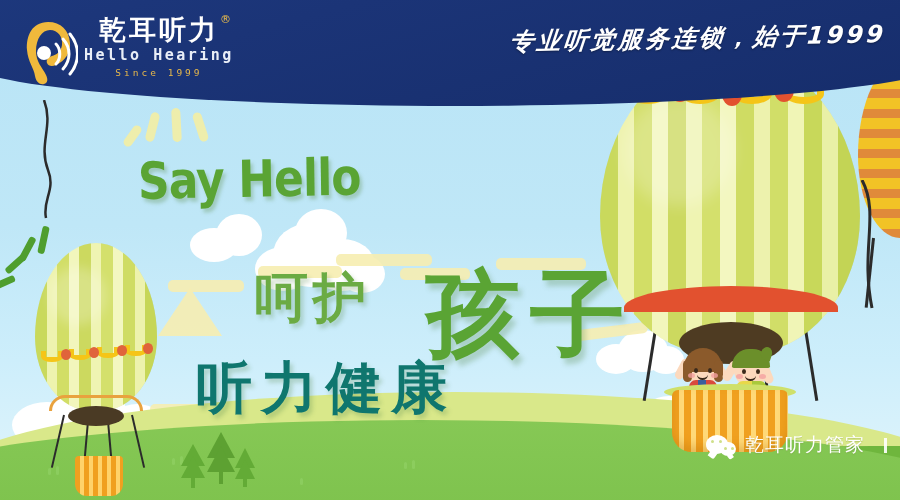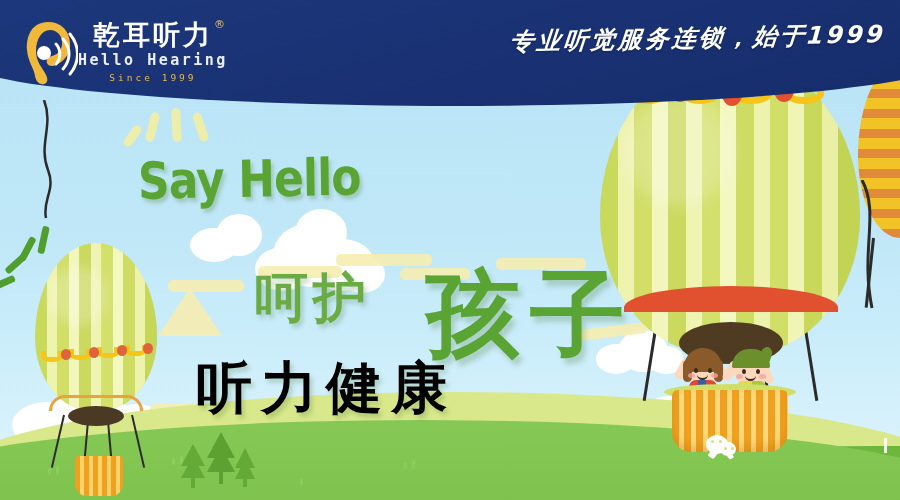--- a/index.html
+++ b/index.html
@@ -71,21 +71,21 @@
   }
   .header-gold {
     position:absolute; left:-40px; top:-62px; width:990px; height:172px;
     background:linear-gradient(to right,#c59a3d 0%,#e8c15c 18%,#f3d77a 45%,#e2bb56 72%,#c8a043 100%);
     border-radius:0 0 50% 50% / 0 0 46px 46px;
     z-index:-1;
   }
   .header-clip { position:absolute; left:0; top:0; width:900px; height:112px; overflow:hidden; }
 
   
-  .logo { position:absolute; left:18px; top:16px; display:flex; align-items:center; }
+  .logo { position:absolute; left:18px; top:16px; display:flex; gap:6px; }
   .ear-mark { position:relative; width:60px; height:72px; }
   .logo-txt { display:flex; flex-direction:column; align-items:center; line-height:1; }
   .logo-cn {
     font-family:"DejaVu Sans","Liberation Sans",sans-serif;
     font-size:27px; font-weight:bold; color:#ffffff; letter-spacing:3px;
     position:relative; white-space:nowrap;
   }
   .logo-reg { position:absolute; right:-15px; top:-2px; font-size:11px; color:#f0c04a; font-weight:normal; }
   .logo-en {
     font-size:15px; color:#e9eef7; letter-spacing:2.5px; margin-top:5px;
@@ -126,21 +126,21 @@
     color:#6bab43; text-shadow:3px 4px 4px rgba(90,140,80,.30);
   }
   .t-haizi {
     left:425px; top:252px; font-size:95px; letter-spacing:10px;
     font-family:"DejaVu Sans","Liberation Sans",sans-serif;
     color:#5aa434; text-shadow:4px 6px 5px rgba(90,140,80,.30);
   }
   .t-tingli {
     left:196px; top:351px; font-size:56px; letter-spacing:9px;
     font-family:"DejaVu Sans","Liberation Sans",sans-serif;
-    color:#000000; text-shadow:3px 4px 4px rgba(90,140,80,.30);
+    color:#0f766e; text-shadow:3px 4px 4px rgba(90,140,80,.30);
   }
 
   
   .balloon { position:absolute; }
   .env { position:absolute; overflow:hidden; }
   .stripe { position:absolute; top:0; height:100%; }
   .rope { position:absolute; background:#2b2b2b; transform-origin:top center; }
 
   
   .b-left { left:35px; top:243px; }
@@ -484,16 +484,17 @@
 
   <div class="wechat">
     <div class="wx-icon">
       <div class="wx-big"></div>
       <div class="wx-small"></div>
       <div class="wx-dot" style="left:5px;top:8px;"></div>
       <div class="wx-dot" style="left:13px;top:8px;"></div>
       <div class="wx-dot" style="left:18px;top:15px;"></div>
       <div class="wx-dot" style="left:25px;top:15px;"></div>
     </div>
+    <div class="wechat-label">乾耳听力管家</div>
   </div>
   <div class="wx-bar"></div>
 
 </div>
 
 </body></html>

